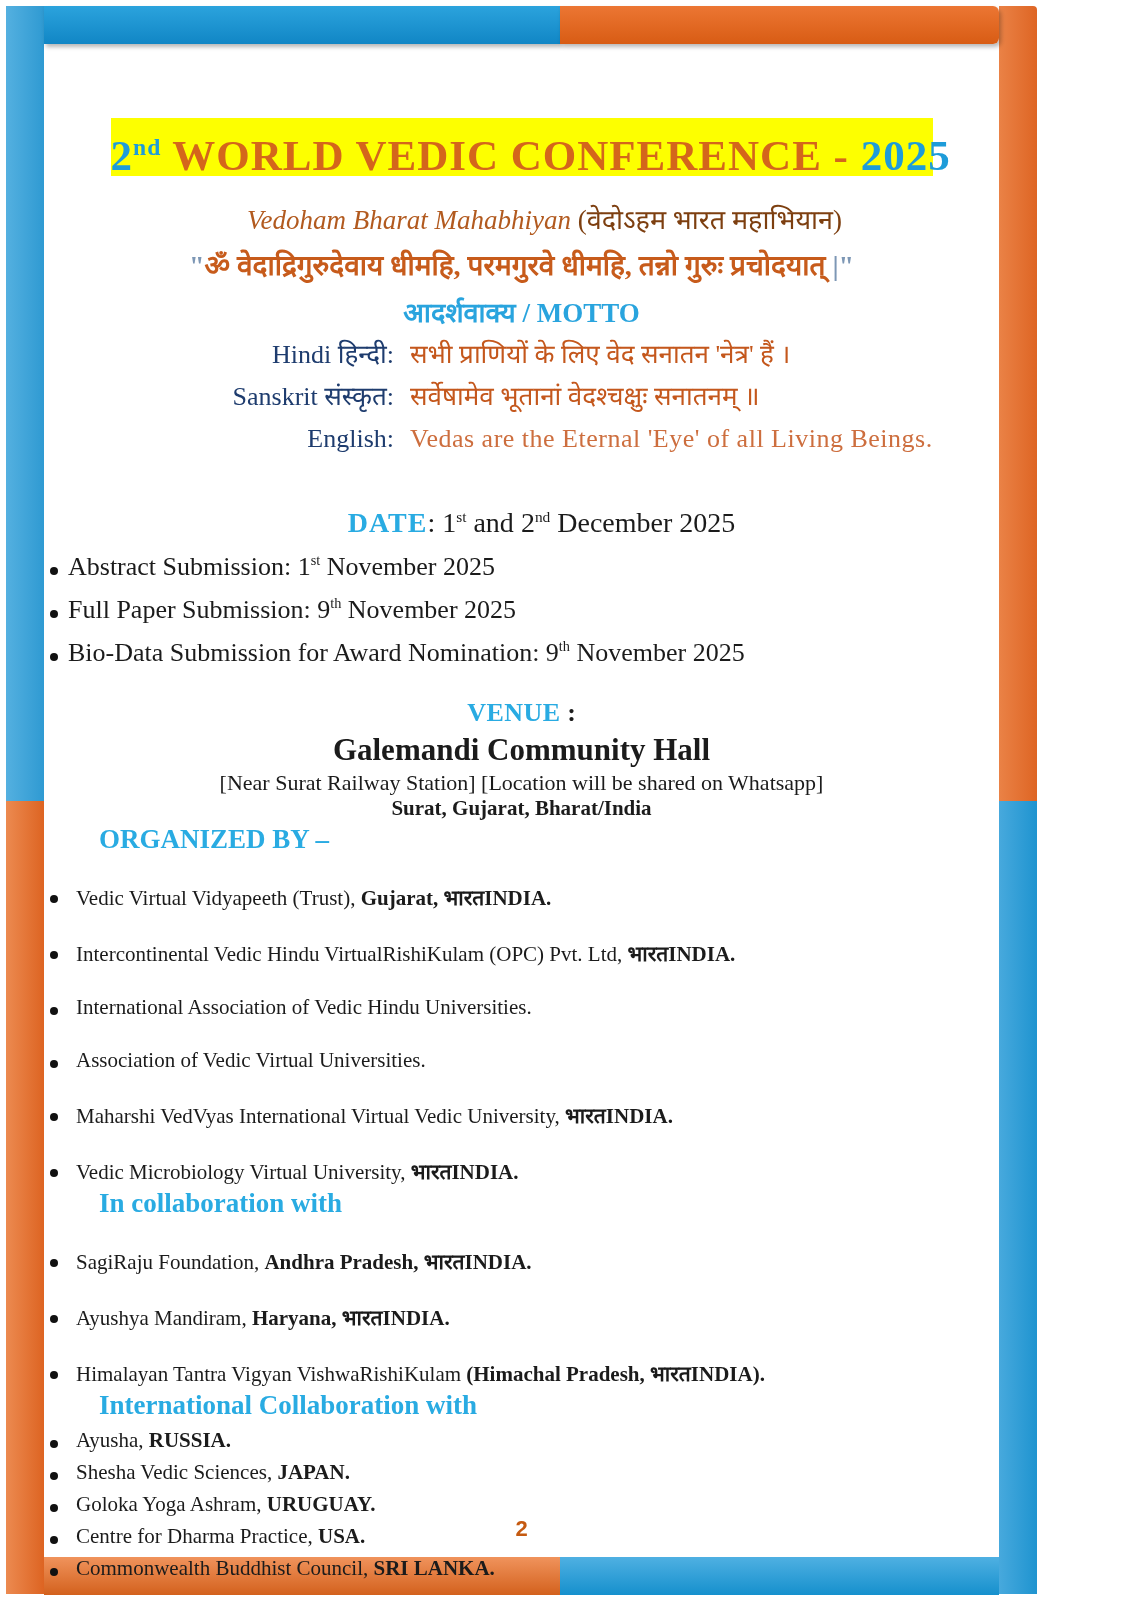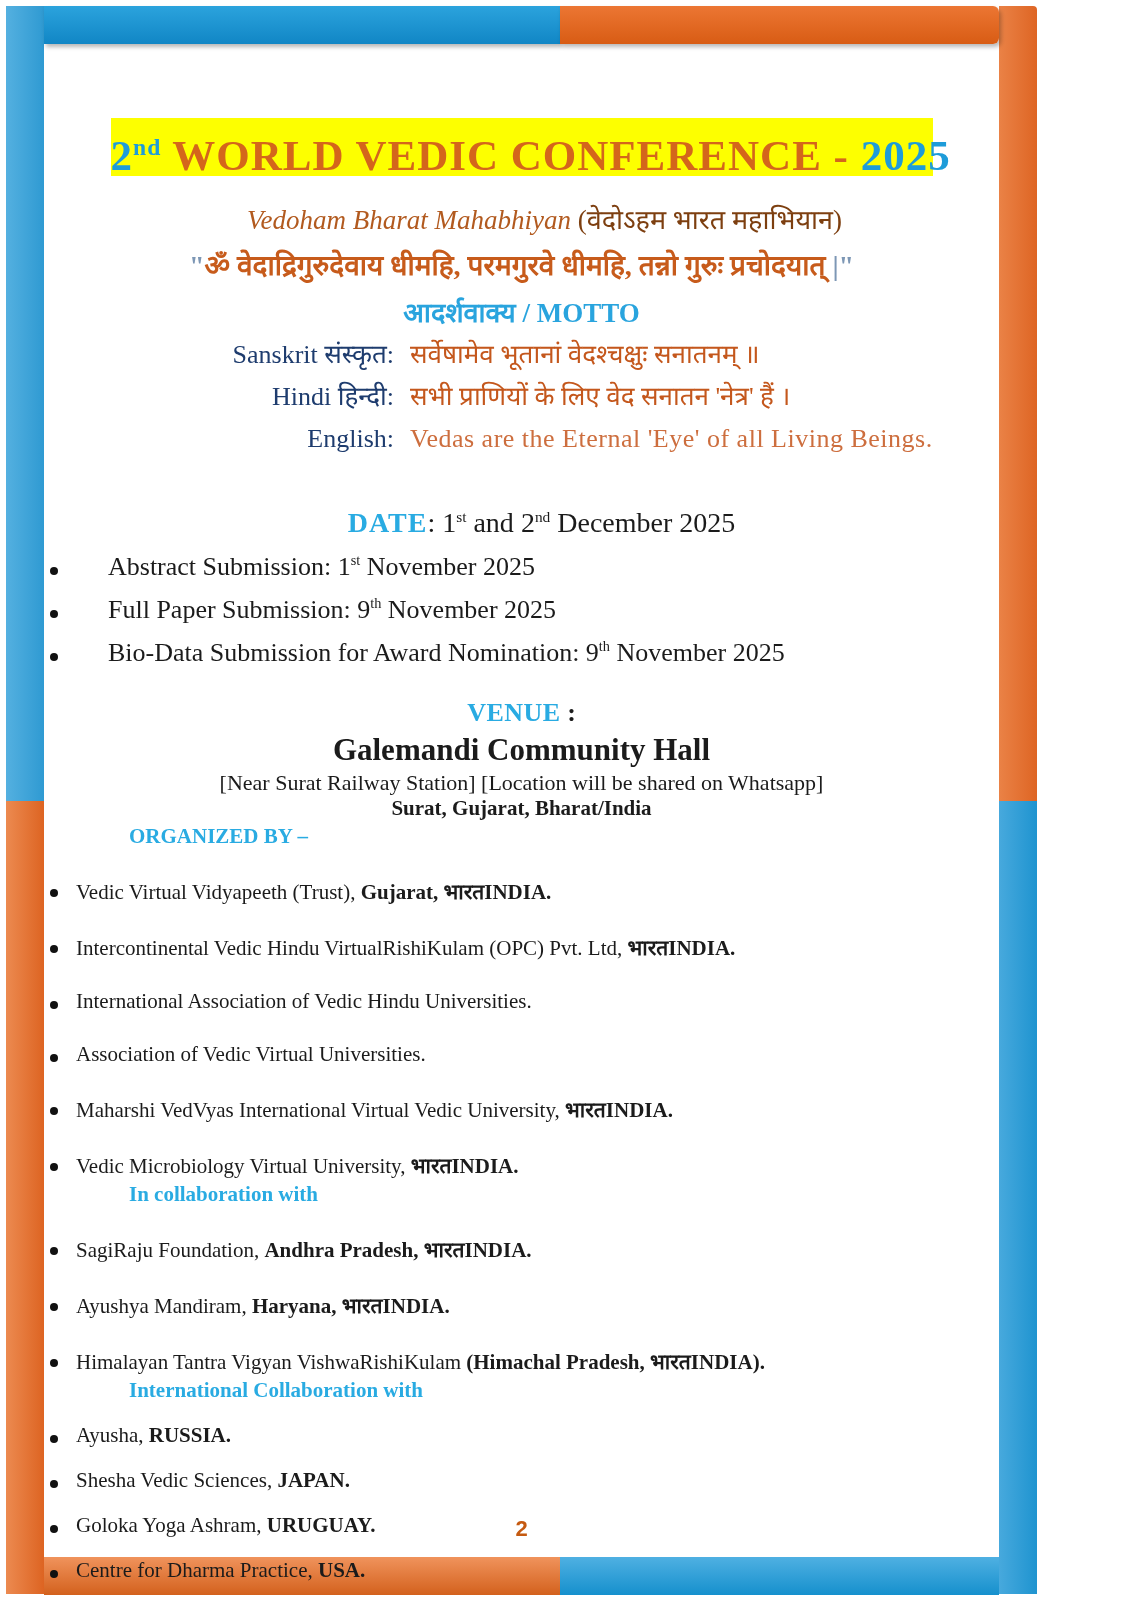--- a/index.html
+++ b/index.html
@@ -52,34 +52,34 @@
   .date-label { color:#29abe2; font-weight:bold; letter-spacing:1px; }
 
   ul.doc-list { list-style:none; margin:0; padding:0; text-align:left; }
   ul.doc-list li { position:relative; }
   ul.doc-list li::before {
     content:""; position:absolute; left:6px; width:8px; height:8px;
     border-radius:50%; background:#111111; top:0.55em;
   }
 
   .deadlines { margin:20px 0 0 106px; font-size:26px; }
-  .deadlines li { padding-left:64px; margin-top:13px; }
+  .deadlines li { padding-left:24px; margin-top:13px; }
 
   .venue-heading { margin-top:30px; font-size:26px; font-weight:bold; }
   .venue-word { color:#29abe2; letter-spacing:0.5px; }
   .venue-hall { margin-top:4px; font-size:31px; font-weight:bold; }
   .venue-note { margin-top:2px; font-size:22px; }
   .venue-city { font-size:21px; font-weight:bold; }
 
-  .section-heading { text-align:left; margin:3px 0 0 85px; font-size:21px; font-weight:bold; color:#29abe2; }
+  .section-heading { text-align:left; margin:3px 0 0 55px; font-size:27px; font-weight:bold; color:#29abe2; }
 
   .org-list { margin:4px 0 0 110px; font-size:21px; }
   .org-list li { padding-left:32px; margin-top:28px; }
   .org-list li::before { top:0.5em; width:7px; height:7px; }
-  .intl-list li { margin-top:20px; }
+  .intl-list li { margin-top:7px; }
   .bold-seg { font-weight:bold; }
 
   .page-number {
     position:absolute; left:0; right:0; bottom:58px; text-align:center;
     font-size:22px; font-weight:bold; color:#c55a11;
     font-family:"Liberation Sans", "DejaVu Sans", sans-serif;
   }
 </style>
 </head>
 <body>
@@ -105,26 +105,26 @@
       <span class="subtitle-latin">Vedoham Bharat Mahabhiyan</span><span class="subtitle-deva"> (वेदोऽहम भारत महाभियान)</span>
     </div>
 
     <div class="mantra">
       <span class="mantra-quote">"</span><span>ॐ वेदाद्रिगुरुदेवाय धीमहि, परमगुरवे धीमहि, तन्नो गुरुः प्रचोदयात्</span><span class="mantra-quote"> |"</span>
     </div>
 
     <div class="motto-heading">आदर्शवाक्य / MOTTO</div>
 
     <div class="motto-row">
+      <span class="motto-label">Hindi हिन्दी:</span>
+      <span class="motto-text">सभी प्राणियों के लिए वेद सनातन 'नेत्र' हैं ।</span>
+    </div>
+    <div class="motto-row">
       <span class="motto-label">Sanskrit संस्कृत:</span>
       <span class="motto-text">सर्वेषामेव भूतानां वेदश्चक्षुः सनातनम् ॥</span>
-    </div>
-    <div class="motto-row">
-      <span class="motto-label">Hindi हिन्दी:</span>
-      <span class="motto-text">सभी प्राणियों के लिए वेद सनातन 'नेत्र' हैं ।</span>
     </div>
     <div class="motto-row">
       <span class="motto-label">English:</span>
       <span class="motto-text motto-text-en">Vedas are the Eternal 'Eye' of all Living Beings.</span>
     </div>
 
     <div class="date-line">
       <span class="date-label">DATE</span><span>: </span><span>1</span><span class="sup">st</span><span> and </span><span>2</span><span class="sup">nd</span><span> December 2025</span>
     </div>
 

